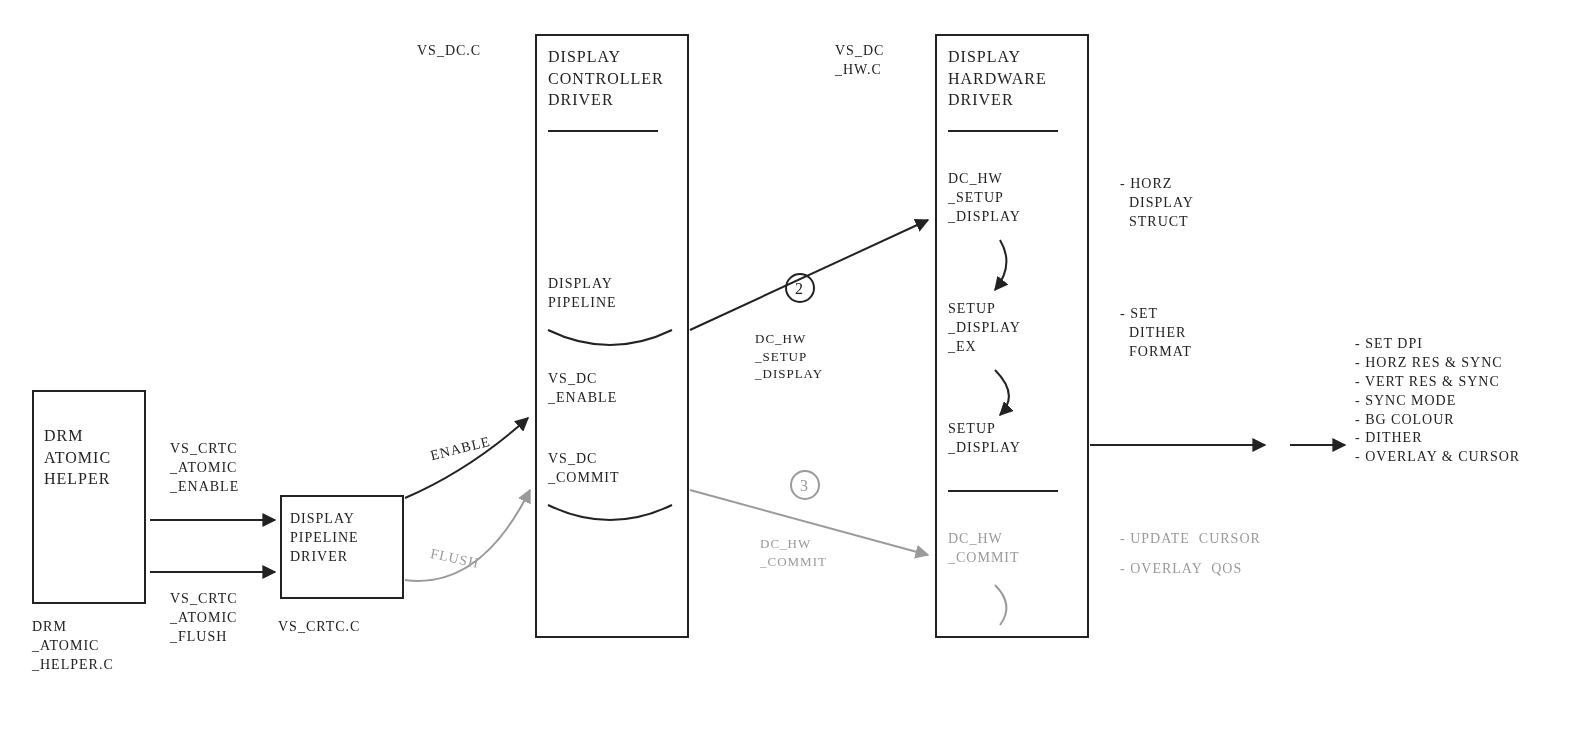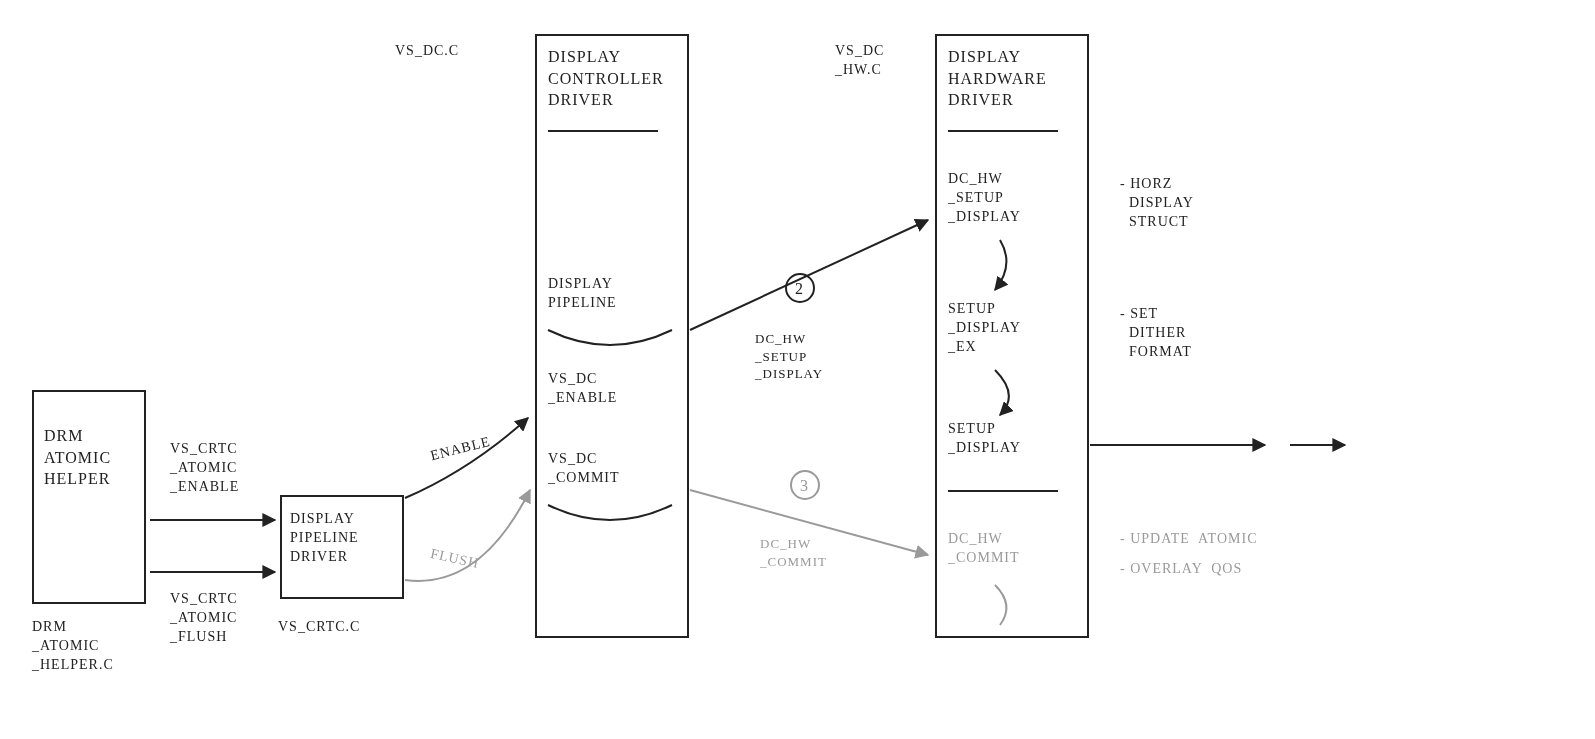--- a/index.html
+++ b/index.html
@@ -35,21 +35,21 @@
   <div class="box" style="left:280px;top:495px;width:120px;height:100px"></div>
   <div class="txt small" style="left:290px;top:510px">DISPLAY
 PIPELINE
 DRIVER</div>
   <div class="txt small" style="left:278px;top:618px">VS_CRTC.C</div>
 
   <div class="txt small" style="left:430px;top:440px;transform:rotate(-14deg)">ENABLE</div>
   <div class="txt small faded" style="left:430px;top:550px;transform:rotate(12deg)">FLUSH</div>
 
   <div class="box" style="left:535px;top:34px;width:150px;height:600px"></div>
-  <div class="txt small" style="left:395px;top:42px">VS_DC.C</div>
+  <div class="txt small" style="left:417px;top:42px">VS_DC.C</div>
   <div class="txt" style="left:548px;top:46px">DISPLAY
 CONTROLLER
 DRIVER</div>
   <div class="hr" style="left:548px;top:130px;width:110px"></div>
   <div class="txt small" style="left:548px;top:275px">DISPLAY
 PIPELINE</div>
   <div class="txt small" style="left:548px;top:370px">VS_DC
 _ENABLE</div>
   <div class="txt small" style="left:548px;top:450px">VS_DC
 _COMMIT</div>
@@ -82,23 +82,30 @@
   <div class="hr" style="left:948px;top:490px;width:110px"></div>
   <div class="txt small faded" style="left:948px;top:530px">DC_HW
 _COMMIT</div>
 
   <div class="txt small" style="left:1120px;top:175px">- HORZ
   DISPLAY
   STRUCT</div>
   <div class="txt small" style="left:1120px;top:305px">- SET
   DITHER
   FORMAT</div>
-  <div class="txt small faded" style="left:1120px;top:530px">- UPDATE  ATOMIC</div>
+  <div class="txt small faded" style="left:1120px;top:530px">- UPDATE  CURSOR</div>
   <div class="txt small faded" style="left:1120px;top:560px">- OVERLAY  QOS</div>
 
+  <div class="txt small" style="left:1355px;top:335px">- SET DPI
+- HORZ RES &amp; SYNC
+- VERT RES &amp; SYNC
+- SYNC MODE
+- BG COLOUR
+- DITHER
+- OVERLAY &amp; CURSOR</div>
 
   <svg class="overlay">
     <defs>
       <marker id="ah" viewBox="0 0 10 10" refX="9" refY="5" markerWidth="7" markerHeight="7" orient="auto-start-reverse">
         <path d="M0 0 L10 5 L0 10 z" fill="#222"></path>
       </marker>
       <marker id="ahf" viewBox="0 0 10 10" refX="9" refY="5" markerWidth="7" markerHeight="7" orient="auto-start-reverse">
         <path d="M0 0 L10 5 L0 10 z" fill="#9a9a9a"></path>
       </marker>
     </defs>

